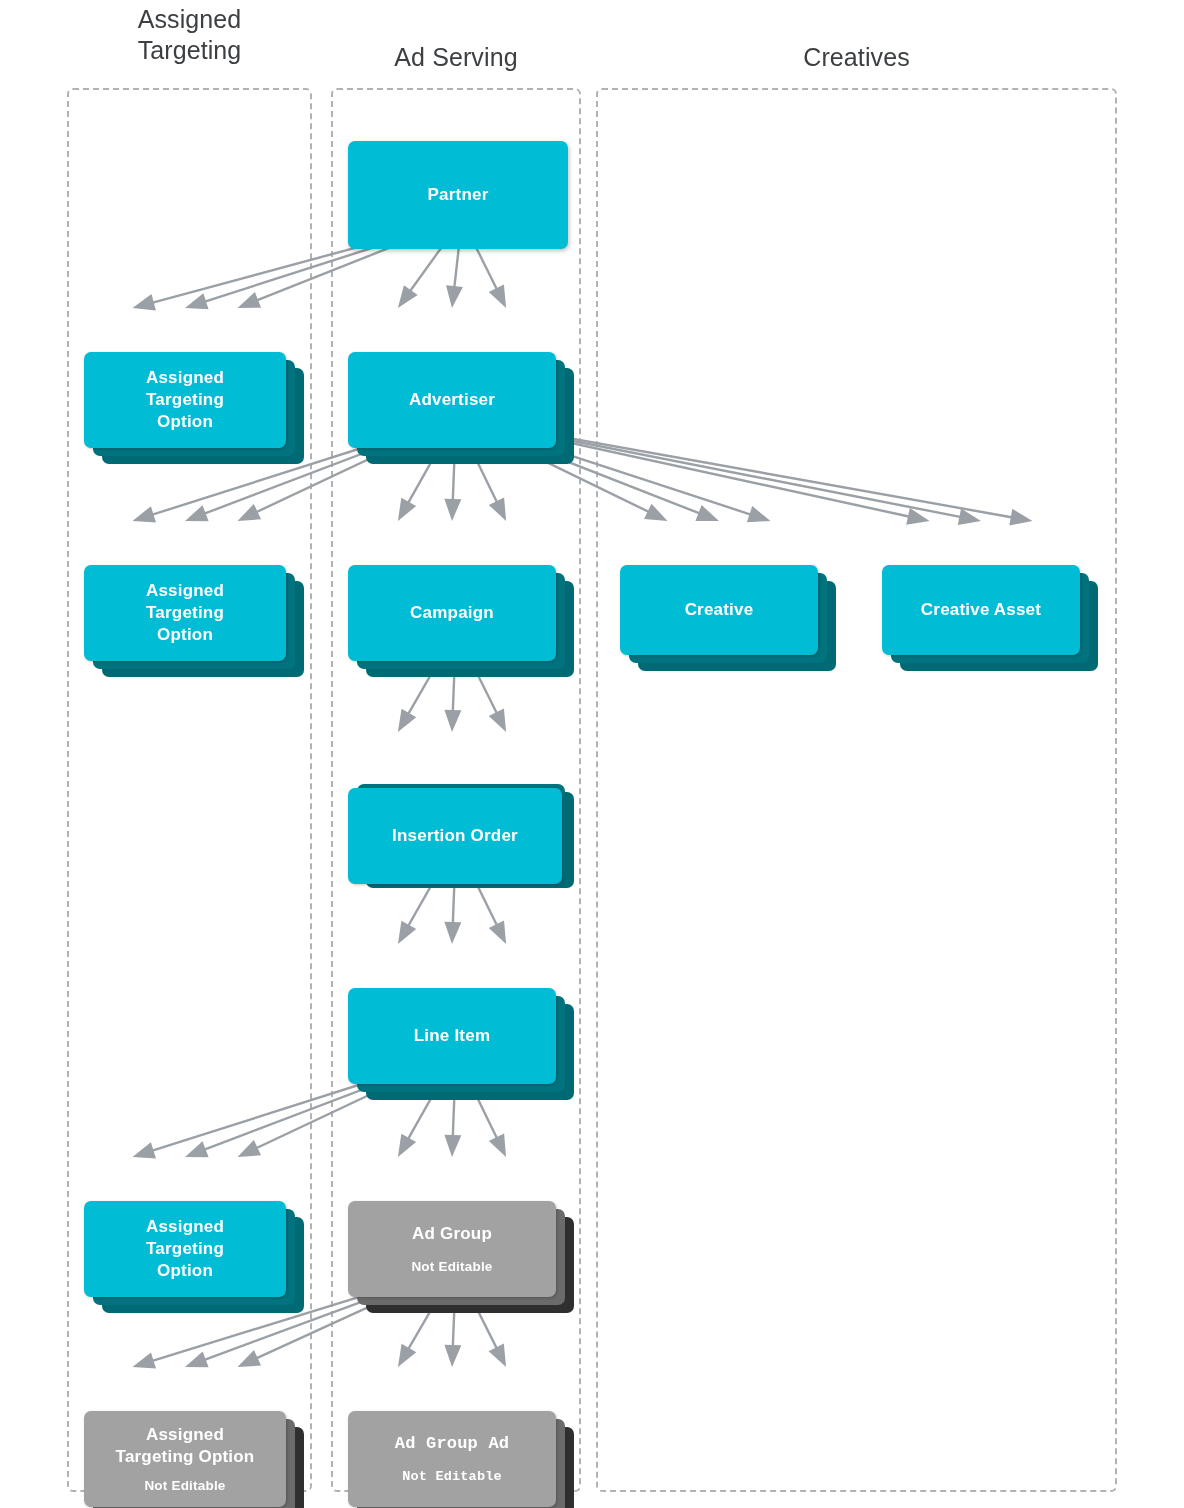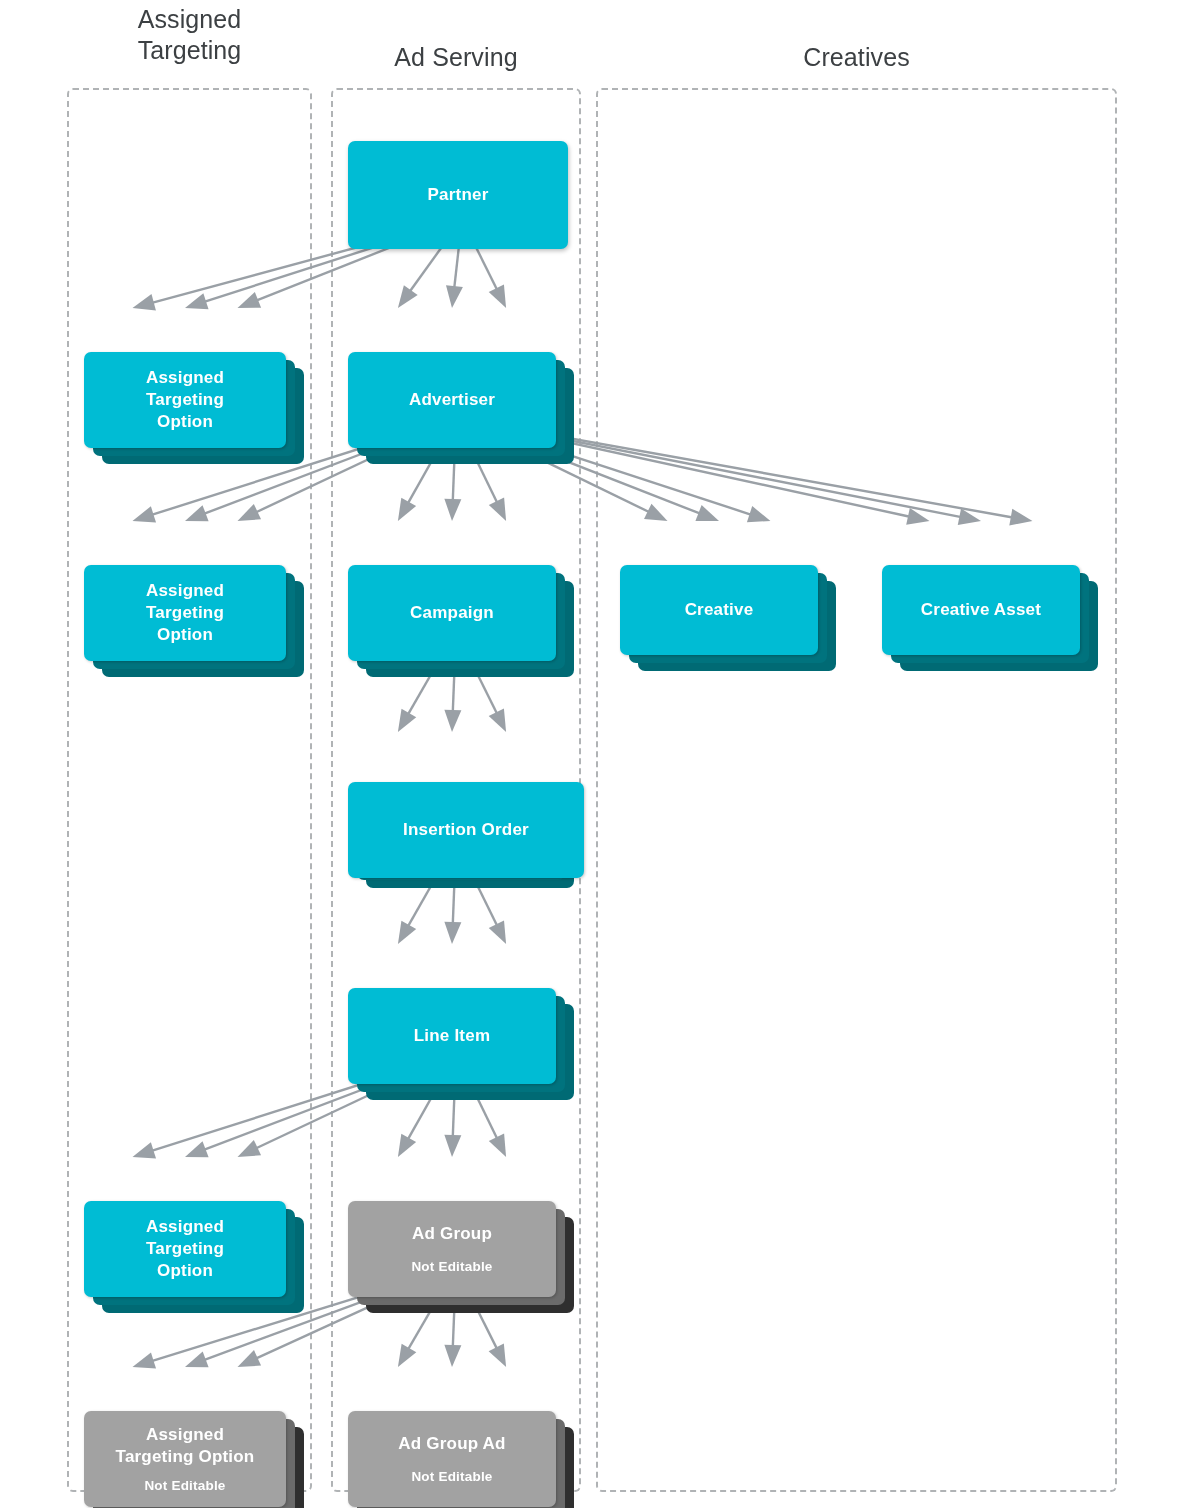--- a/index.html
+++ b/index.html
@@ -197,21 +197,21 @@
     <div class="card l3" style="left:18px;top:16px;width:198px;height:90px;"></div>
     <div class="card l2" style="left:9px;top:8px;width:198px;height:90px;"></div>
     <div class="card l1" style="left:0;top:0;width:198px;height:90px;">
       <div class="ttl">Creative Asset</div>
     </div>
   </div>
 
   <div class="node cy" style="left:348px;top:736px;width:226px;height:112px;">
     <div class="card l3" style="left:18px;top:16px;width:208px;height:96px;"></div>
     <div class="card l2" style="left:9px;top:8px;width:208px;height:96px;"></div>
-    <div class="card l1" style="left:0;top:6px;width:236px;height:96px;">
+    <div class="card l1" style="left:0;top:12px;width:214px;height:96px;">
       <div class="ttl">Insertion Order</div>
     </div>
   </div>
 
   <div class="node cy" style="left:348px;top:948px;width:226px;height:112px;">
     <div class="card l3" style="left:18px;top:16px;width:208px;height:96px;"></div>
     <div class="card l2" style="left:9px;top:8px;width:208px;height:96px;"></div>
     <div class="card l1" style="left:0;top:0;width:208px;height:96px;">
       <div class="ttl">Line Item</div>
     </div>
@@ -243,21 +243,21 @@
     <div class="card l2" style="left:9px;top:8px;width:202px;height:96px;"></div>
     <div class="card l1" style="left:0;top:0;width:202px;height:96px;">
       <div class="ttl">
         <div>Assigned</div>
         <div>Targeting Option</div>
       </div>
       <div class="sub" style="margin-top:9px;">Not Editable</div>
     </div>
   </div>
 
-  <div class="node gy" style="left:348px;top:1371px;width:226px;height:112px;">
+  <div class="node gy" style="left:348px;top:1371px;width:226px;height:112px;font-family:Liberation Mono, monospace;">
     <div class="card l3" style="left:18px;top:16px;width:208px;height:96px;"></div>
     <div class="card l2" style="left:9px;top:8px;width:208px;height:96px;"></div>
     <div class="card l1" style="left:0;top:0;width:208px;height:96px;">
       <div class="ttl">Ad Group Ad</div>
       <div class="sub">Not Editable</div>
     </div>
   </div>
 
 </div>
 

